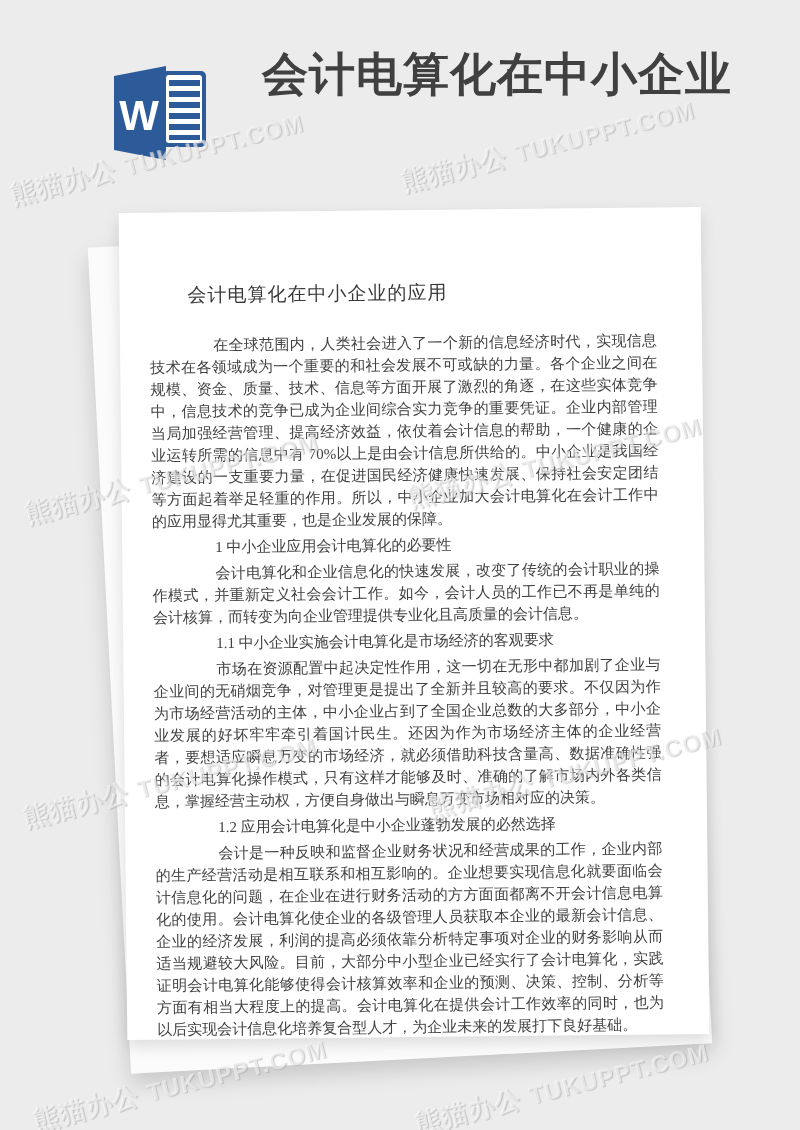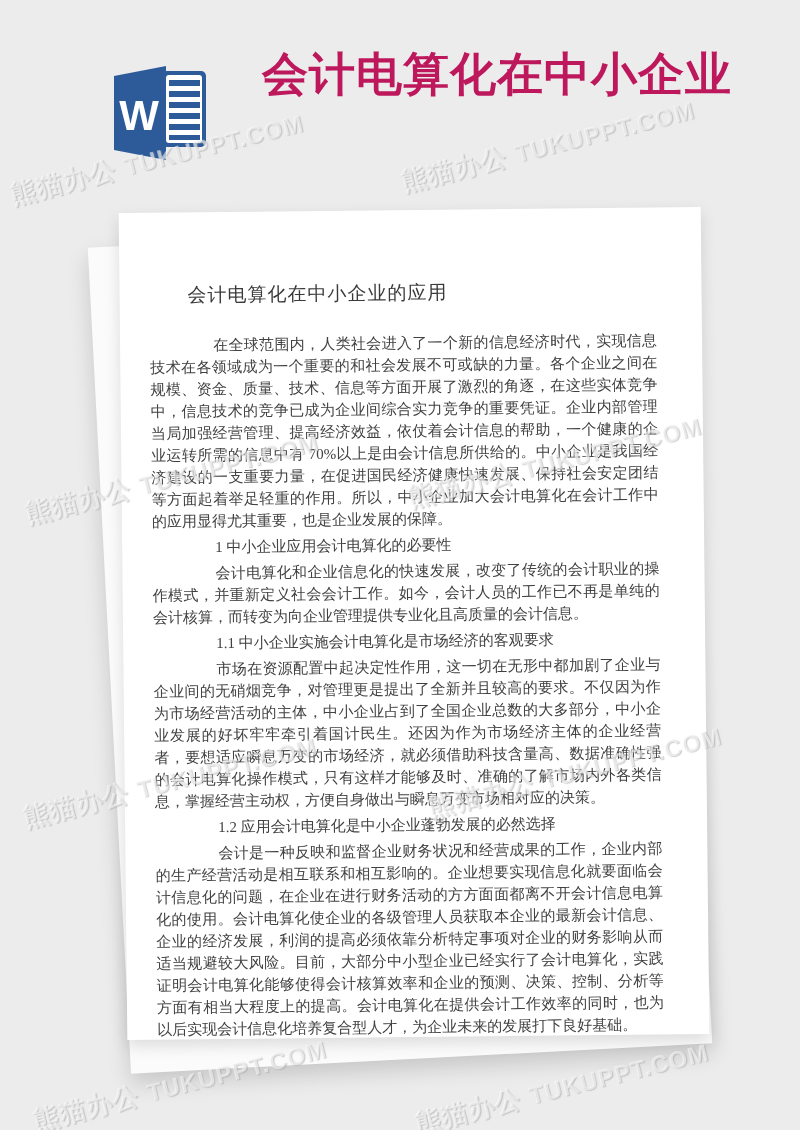--- a/index.html
+++ b/index.html
@@ -3,21 +3,21 @@
 <meta charset="utf-8">
 <style>
   html,body{margin:0;padding:0;background:#ececec;}
   .stage{position:relative;width:800px;height:1130px;background:#ececec;overflow:hidden;
          font-family:"Liberation Serif","DejaVu Serif",serif;}
 
   
   .word-icon{position:absolute;left:108px;top:58px;width:104px;height:104px;z-index:5;}
   .icon-blue{fill:#2d5b9a;}
   .main-title{position:absolute;left:262px;top:46px;margin:0;z-index:5;
-              font-size:46px;line-height:58px;font-weight:700;color:#be185d;
+              font-size:46px;line-height:58px;font-weight:700;color:#404040;
               font-family:"Liberation Serif","DejaVu Serif",serif;letter-spacing:1px;}
 
   
   .back-page{position:absolute;left:109px;top:232px;width:582px;height:827px;background:#fbfbfb;
              transform:rotate(-3deg);box-shadow:0 10px 22px rgba(0,0,0,.16);z-index:1;}
   .doc-page{position:absolute;left:123px;top:210px;width:582px;height:827px;background:#ffffff;
             transform:rotate(-0.6deg);box-shadow:0 6px 16px rgba(0,0,0,.13);z-index:2;
             padding:70px 45px 0 30px;box-sizing:border-box;}
 
   .doc-title{margin:0 0 26px 38px;font-size:19px;font-weight:400;color:#3a3a3a;

